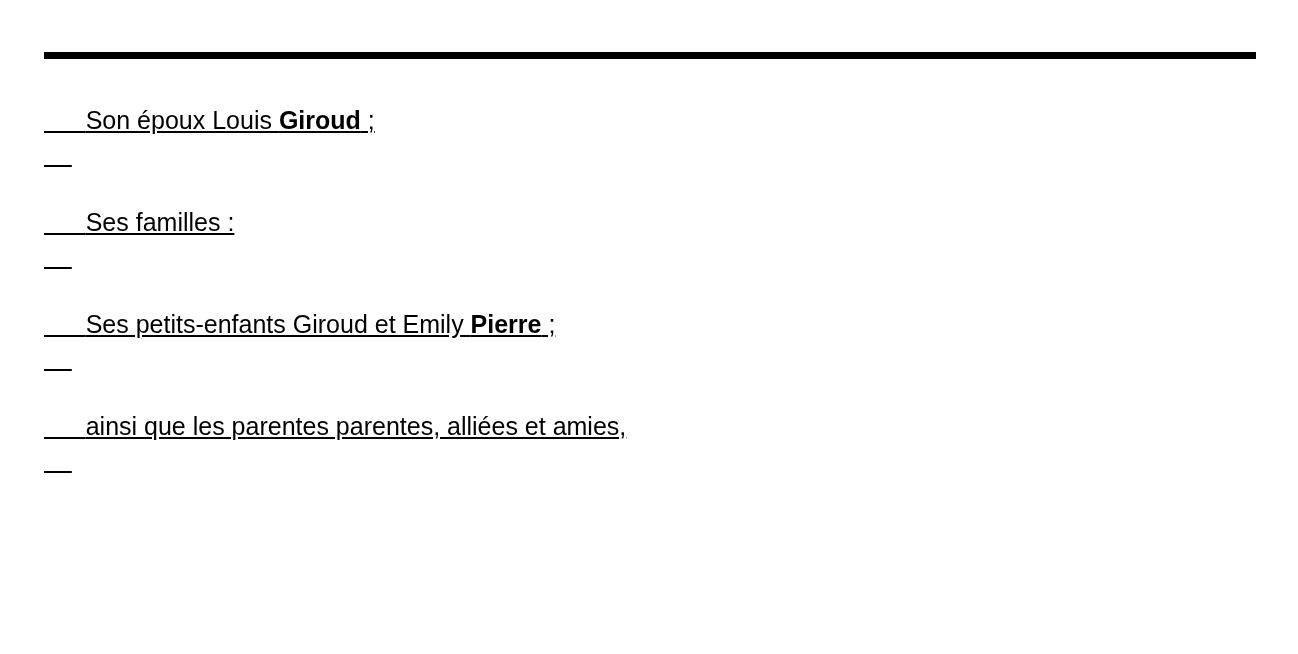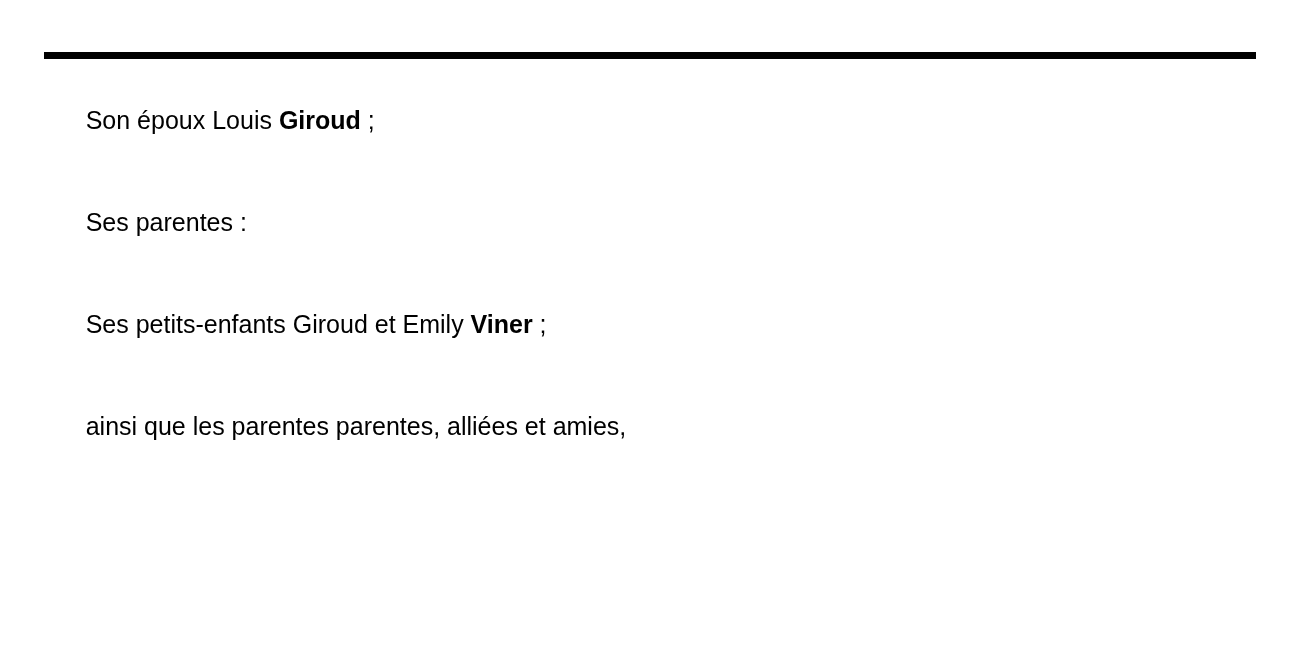--- a/index.html
+++ b/index.html
@@ -24,44 +24,45 @@
     border-top: 7px solid #000000;
     width: 100%;
   }
   .body-text {
     font-size: 25px;
     line-height: 34px;
     padding-top: 10px;
   }
   .line {
     white-space: pre-wrap;
+    text-decoration: underline;
   }
   .indent {
     padding-left: 42px;
   }
   b, .bold {
     font-weight: bold;
   }
 </style>
 </head>
 <body>
 
 <div class="notice">
 
   <div class="rule-top"></div>
 
   <div class="body-text">
     <div class="line">
       <span>Son époux Louis </span><span class="bold">Giroud</span><span> ;</span>
     </div>
     <div class="line">
-      <span>Ses parentes :</span><span class="bold"></span><span></span>
+      <span>Ses familles :</span><span class="bold"></span><span></span>
     </div>
     <div class="line">
-      <span>Ses petits-enfants Giroud et Emily </span><span class="bold">Viner</span><span> ;</span>
+      <span>Ses petits-enfants Giroud et Emily </span><span class="bold">Pierre</span><span> ;</span>
     </div>
     <div class="line">
       <span>ainsi que les parentes parentes, alliées et amies,</span><span class="bold"></span><span></span>
     </div>
 
   </div>
 
 </div>
 
 </body></html>

